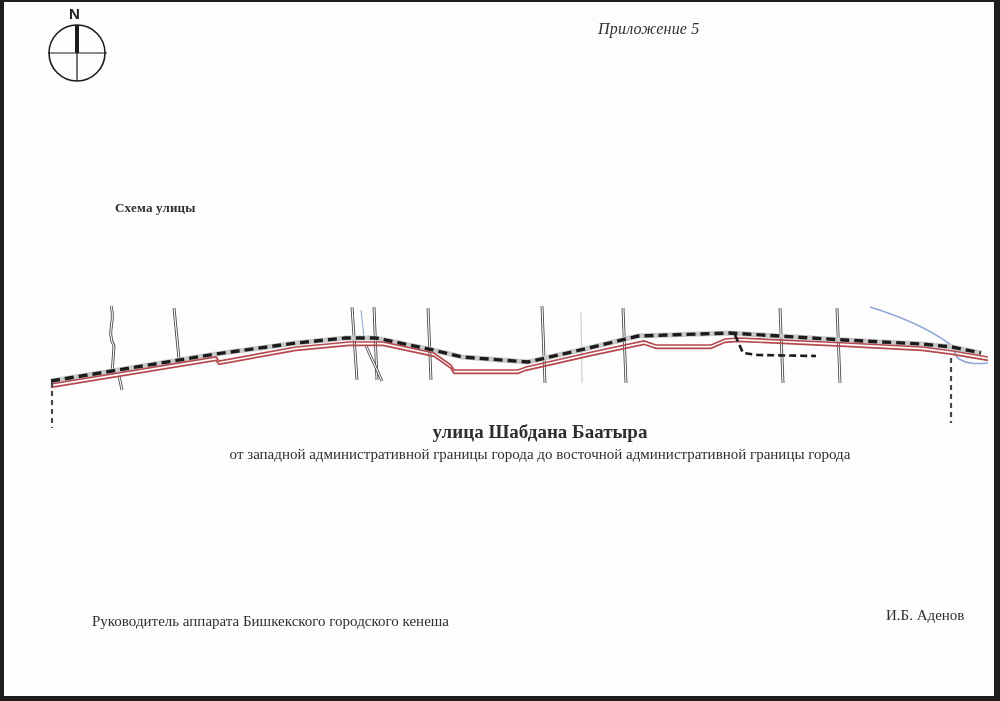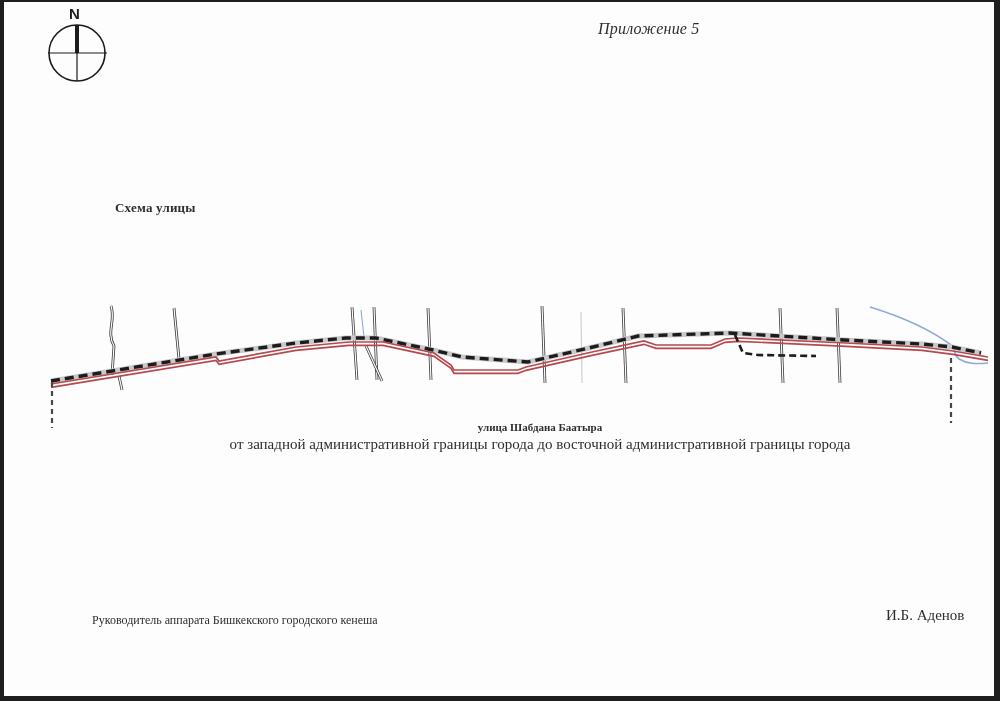--- a/index.html
+++ b/index.html
@@ -26,24 +26,24 @@
     font-family:"Liberation Sans","DejaVu Sans",sans-serif;
     font-weight:bold;font-size:15px;color:#1c1c1c;
   }
   .section-title{
     position:absolute;left:95px;top:198px;
     font-size:13px;font-weight:bold;letter-spacing:.2px;margin-left:16px;
   }
   .street-caption{
     position:absolute;left:86px;top:419px;width:900px;text-align:center;
   }
-  .street-caption .name{font-size:11px;font-weight:bold;}
+  .street-caption .name{font-size:19px;font-weight:bold;}
   .street-caption .extent{font-size:15px;margin-top:3px;}
   .footer-title{
-    position:absolute;left:88px;top:611px;font-size:12px;white-space:nowrap;
+    position:absolute;left:88px;top:611px;font-size:15px;white-space:nowrap;
   }
   .footer-name{
     position:absolute;left:843px;top:605px;font-size:15px;white-space:nowrap;margin-left:39px;
   }
   svg{display:block;}
 </style>
 </head>
 <body>
 
 <div class="page">

